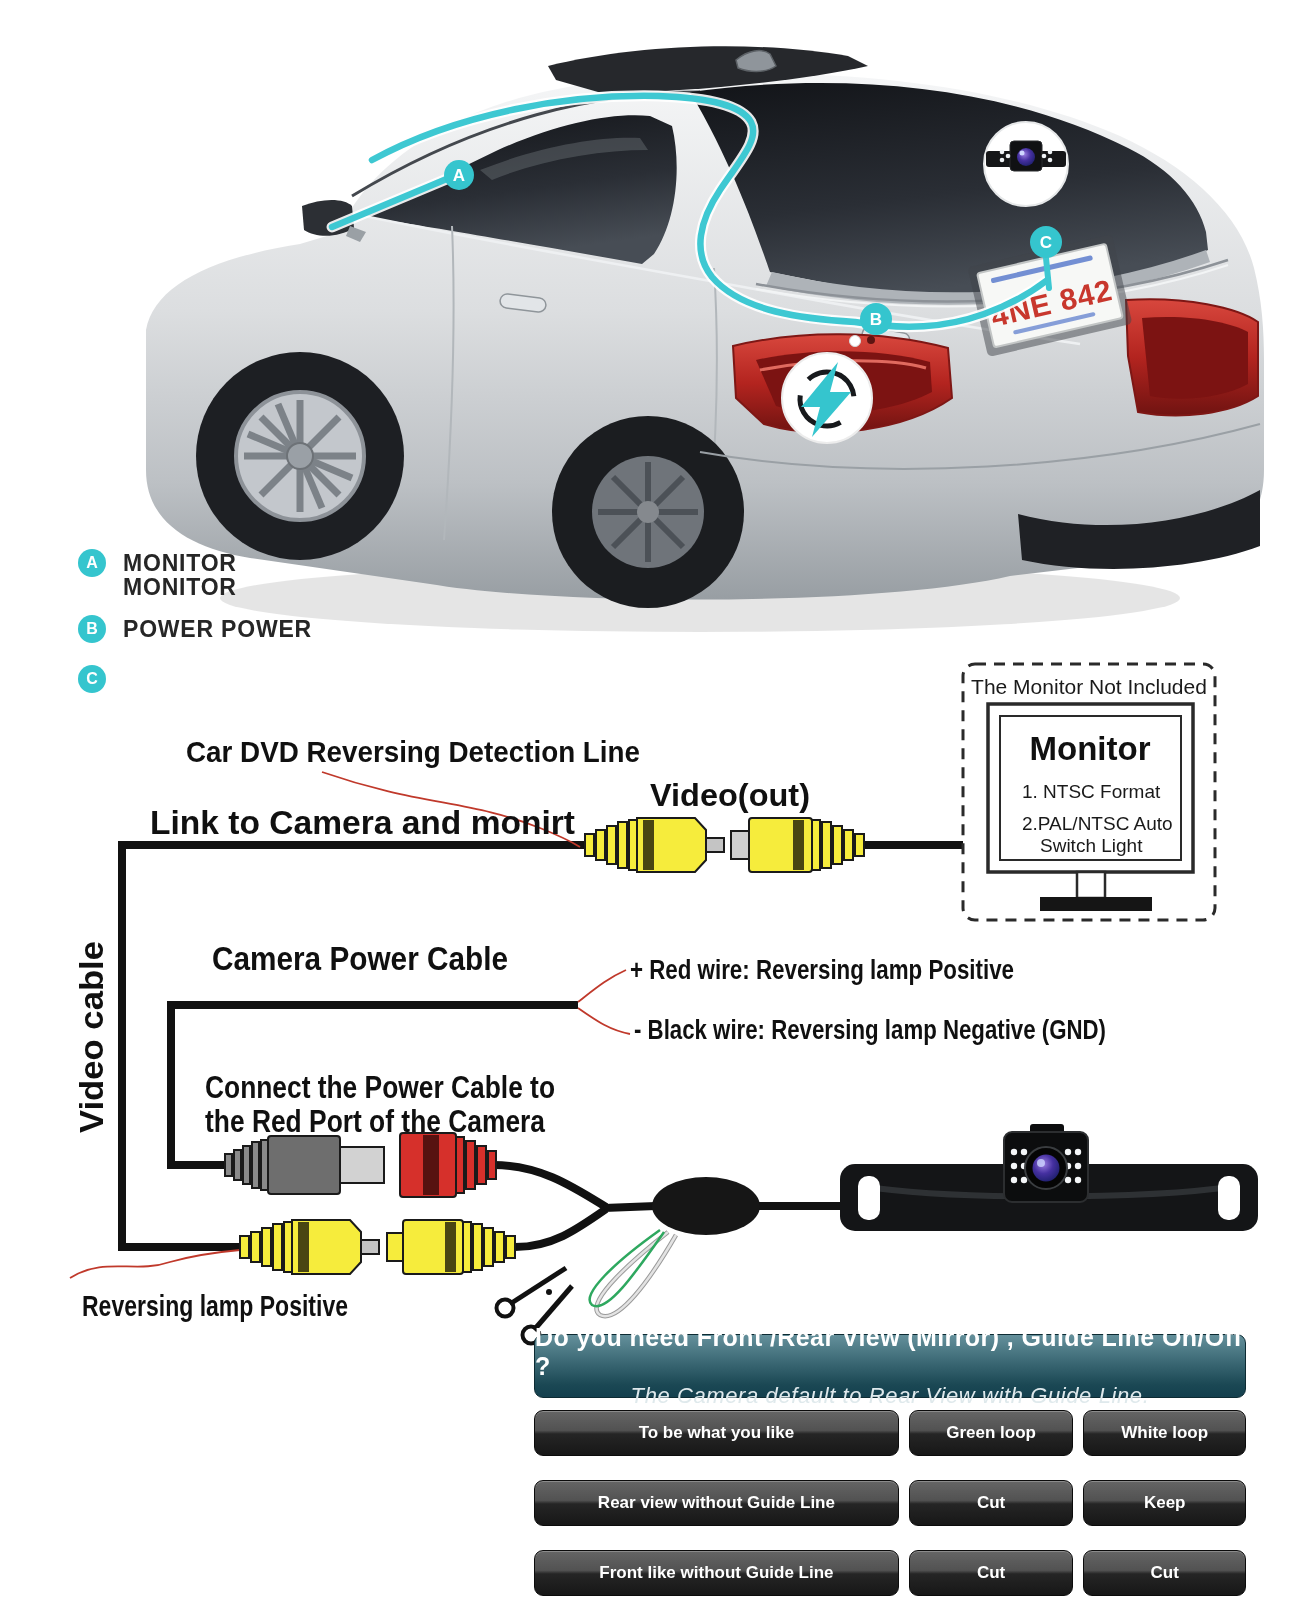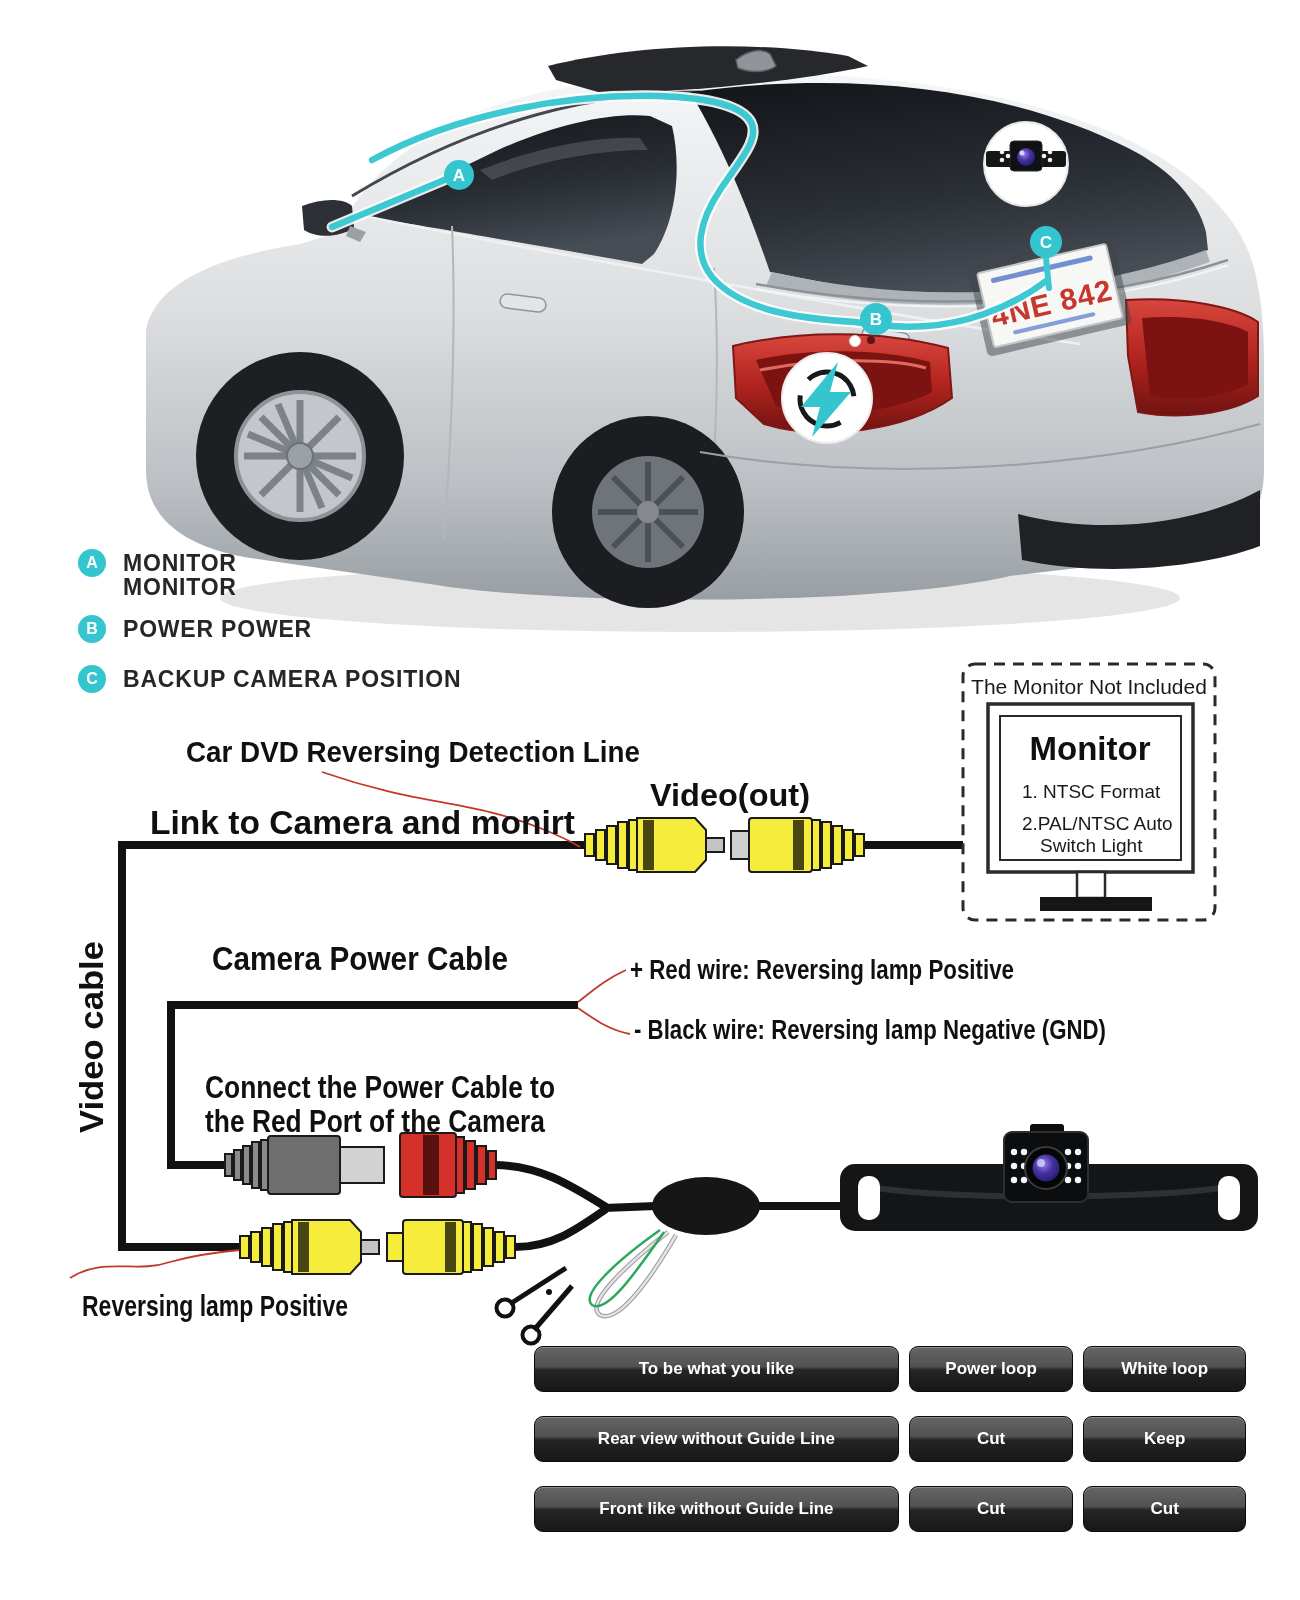--- a/index.html
+++ b/index.html
@@ -345,27 +345,30 @@
     <div>MONITOR</div>
     <div>MONITOR</div>
   </div>
 </div>
 <div class="legend-row" style="top:615px">
   <div class="legend-dot">B</div>
   <div class="legend-text">POWER POWER</div>
 </div>
 <div class="legend-row" style="top:665px">
   <div class="legend-dot">C</div>
-  <div class="legend-text">BACKUP CAMERA POSITION</div>
 </div>
 
 <div id="qtable">
+  <div class="qhead">
+    <div class="qh1">Do you need Front /Rear View (Mirror) , Guide Line On/Off ?</div>
+    <div class="qh2">The Camera default to Rear View with Guide Line.</div>
+  </div>
   <div class="qrow first">
     <div class="qbtn c1">To be what you like</div>
-    <div class="qbtn c2">Power loop</div>
+    <div class="qbtn c2">Green loop</div>
     <div class="qbtn c3">White loop</div>
   </div>
   <div class="qrow">
     <div class="qbtn c1">Rear view without Guide Line</div>
     <div class="qbtn c2">Cut</div>
     <div class="qbtn c3">Keep</div>
   </div>
   <div class="qrow">
     <div class="qbtn c1">Front like without Guide Line</div>
     <div class="qbtn c2">Cut</div>

